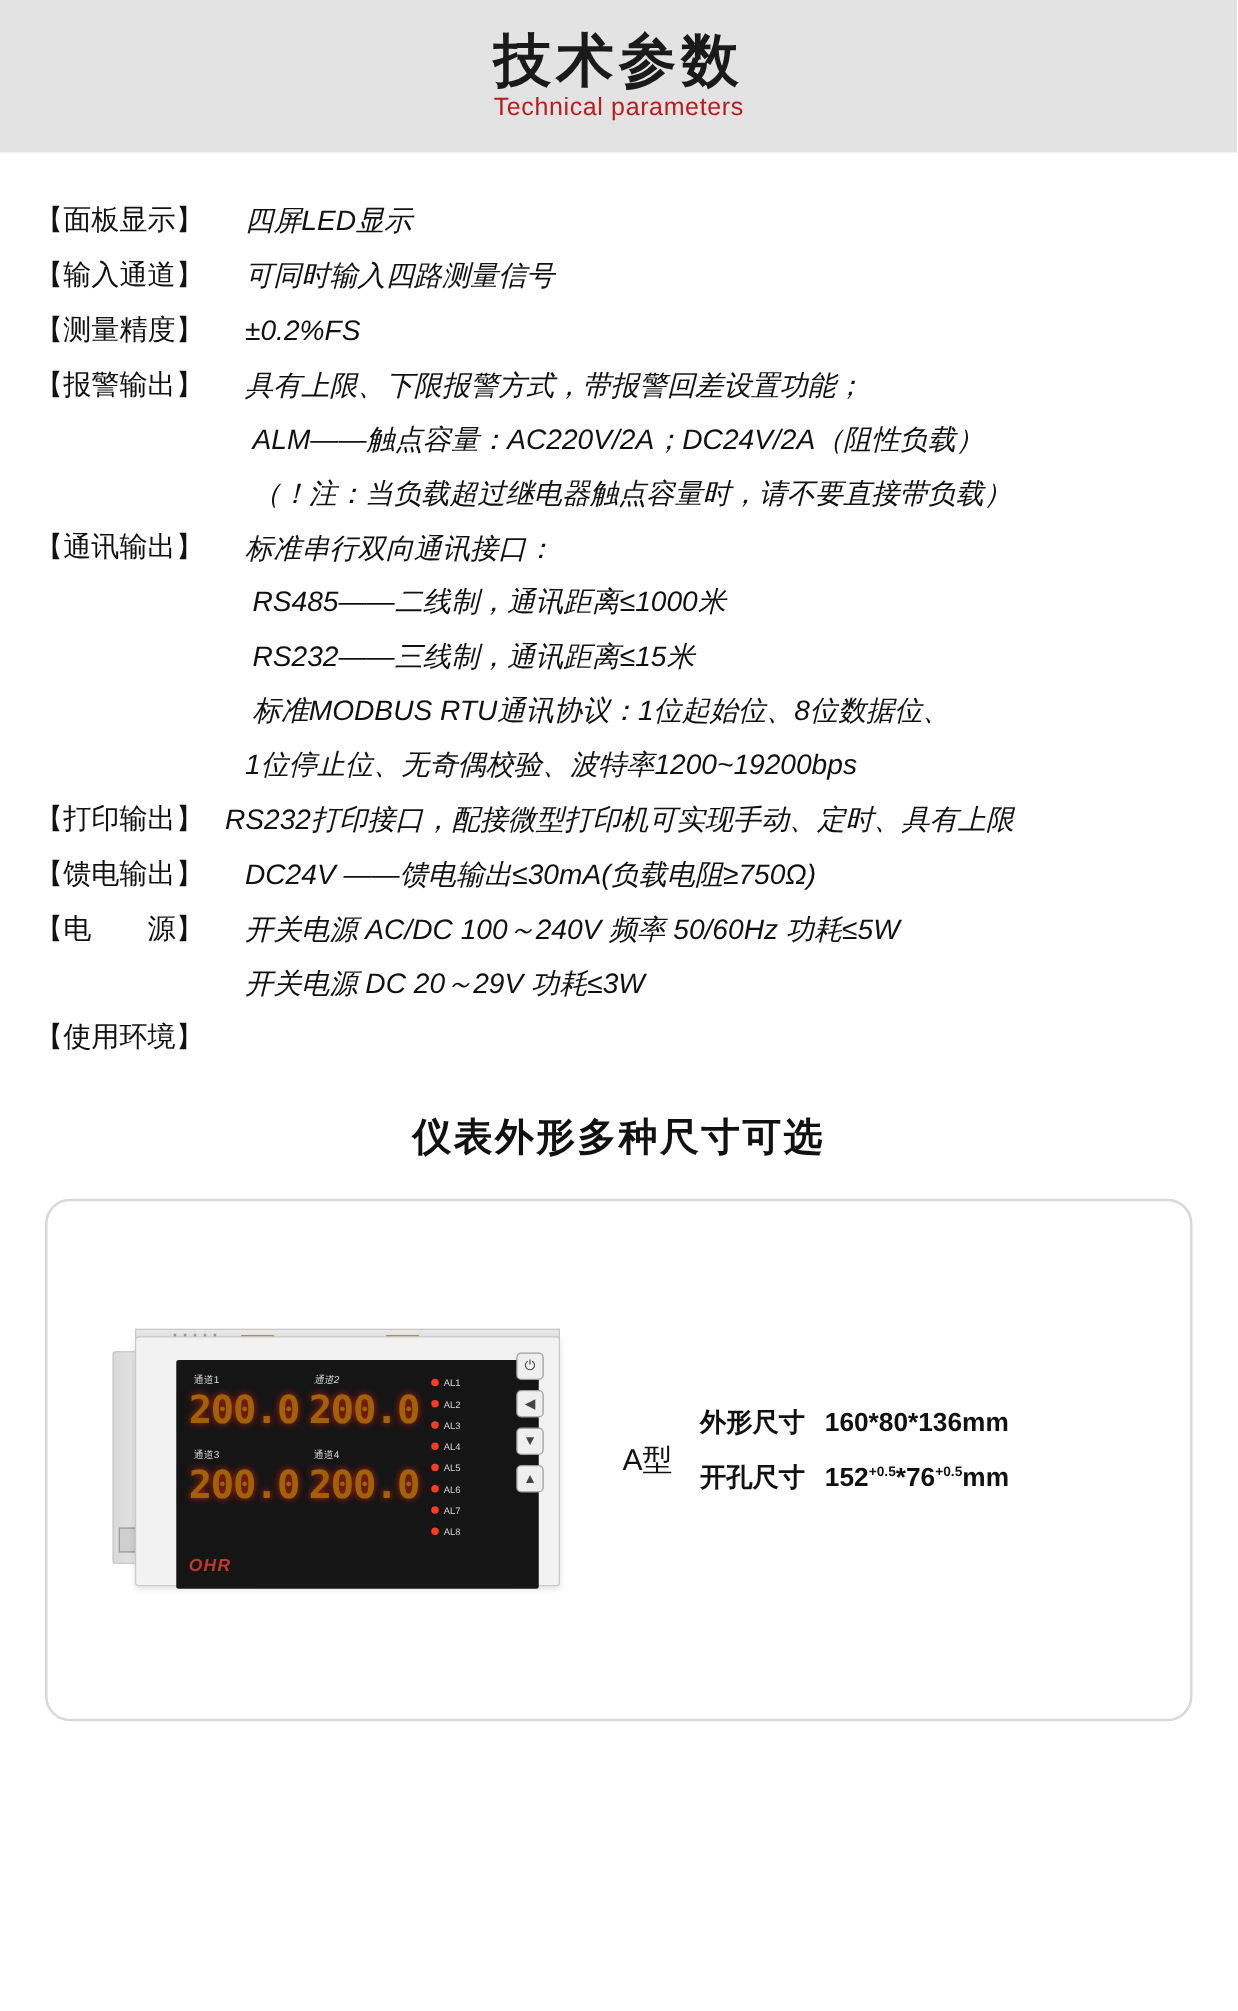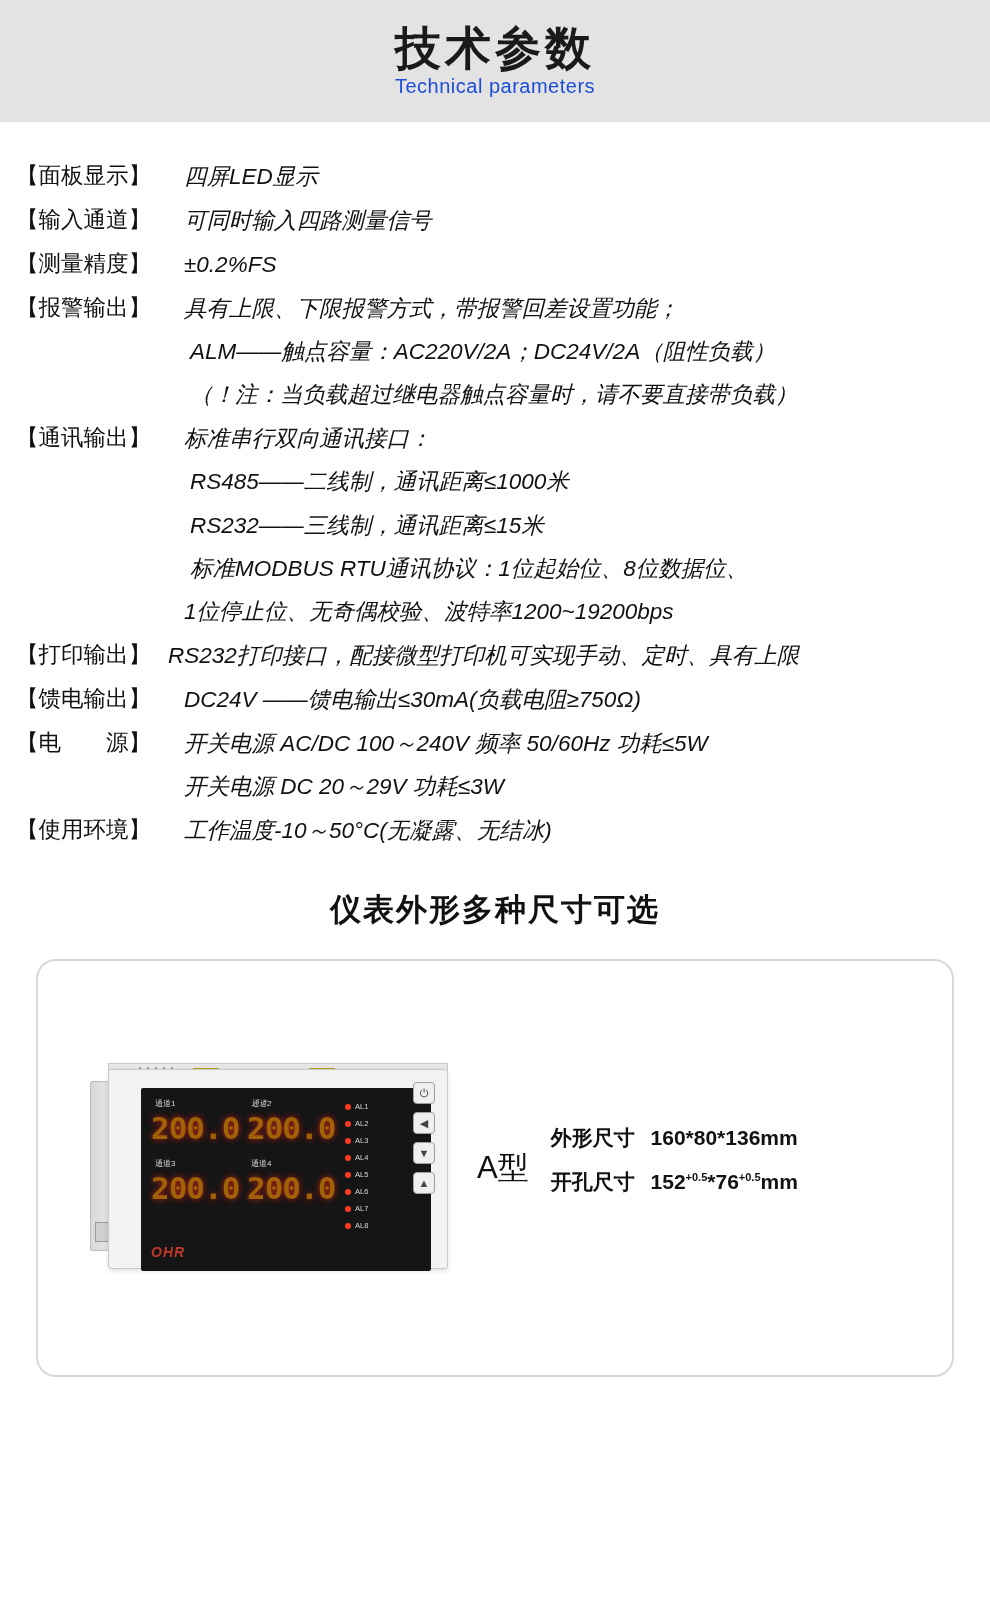--- a/index.html
+++ b/index.html
@@ -23,27 +23,27 @@
   }
   .header-title {
     font-size: 46px;
     font-weight: bold;
     letter-spacing: 4px;
     color: #1a1a1a;
     line-height: 1.05;
   }
   .header-sub {
     font-size: 20px;
-    color: #1d4ed8;
+    color: #b91c1c;
     margin-top: 2px;
     letter-spacing: 0.5px;
   }
 
   .spec-block {
-    padding: 38px 36px 0 16px;
+    padding: 38px 36px 0 28px;
   }
   .spec-row {
     display: flex;
     align-items: flex-start;
     margin-bottom: 11px;
   }
   .spec-label {
     width: 152px;
     flex: 0 0 152px;
     font-size: 22.5px;
@@ -196,24 +196,24 @@
     left: 42px; bottom: 8px;
     font-size: 14px;
     font-weight: bold;
     font-style: italic;
     color: #2a2a2a;
     letter-spacing: 1px;
   }
   .dev-brand span { color:#c0392b; }
 
   .model-name {
-    font-size: 31px;
+    font-size: 24px;
     font-weight: 500;
     color: #111;
-    margin-left: 17px;
+    margin-left: 38px;
     margin-right: 22px;
     align-self: center;
     text-align: center;
   }
   .dims {
     align-self: center;
   }
   .dim-row {
     font-size: 21px;
     color: #111;
@@ -297,23 +297,20 @@
   <div class="spec-row">
     <div class="spec-label">【电　　源】</div>
     <div class="spec-values">
       <div class="spec-line indent1">开关电源 AC/DC 100～240V  频率 50/60Hz 功耗≤5W</div>
       <div class="spec-line indent1">开关电源 DC 20～29V  功耗≤3W</div>
     </div>
   </div>
 
   <div class="spec-row">
     <div class="spec-label">【使用环境】</div>
-    <div class="spec-values">
-      <div class="spec-line indent1">工作温度-10～50°C(无凝露、无结冰)</div>
-    </div>
   </div>
 
 </div>
 
 <div class="section-title">仪表外形多种尺寸可选</div>
 
 <div class="card">
 
   <div class="device-wrap">
     <div class="dev-side"></div>

